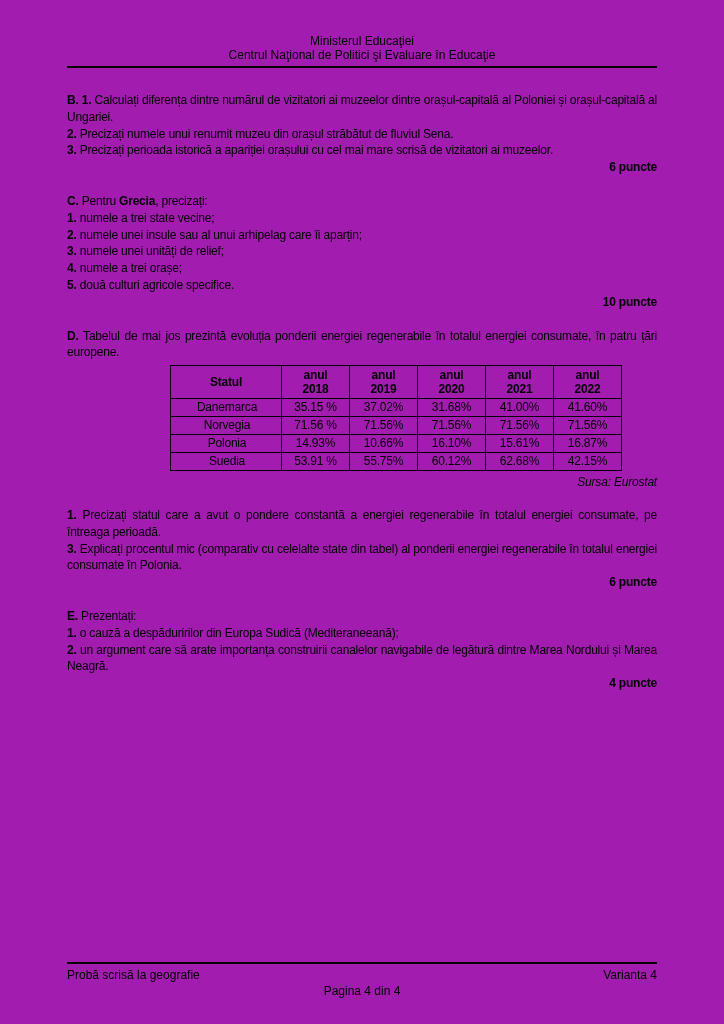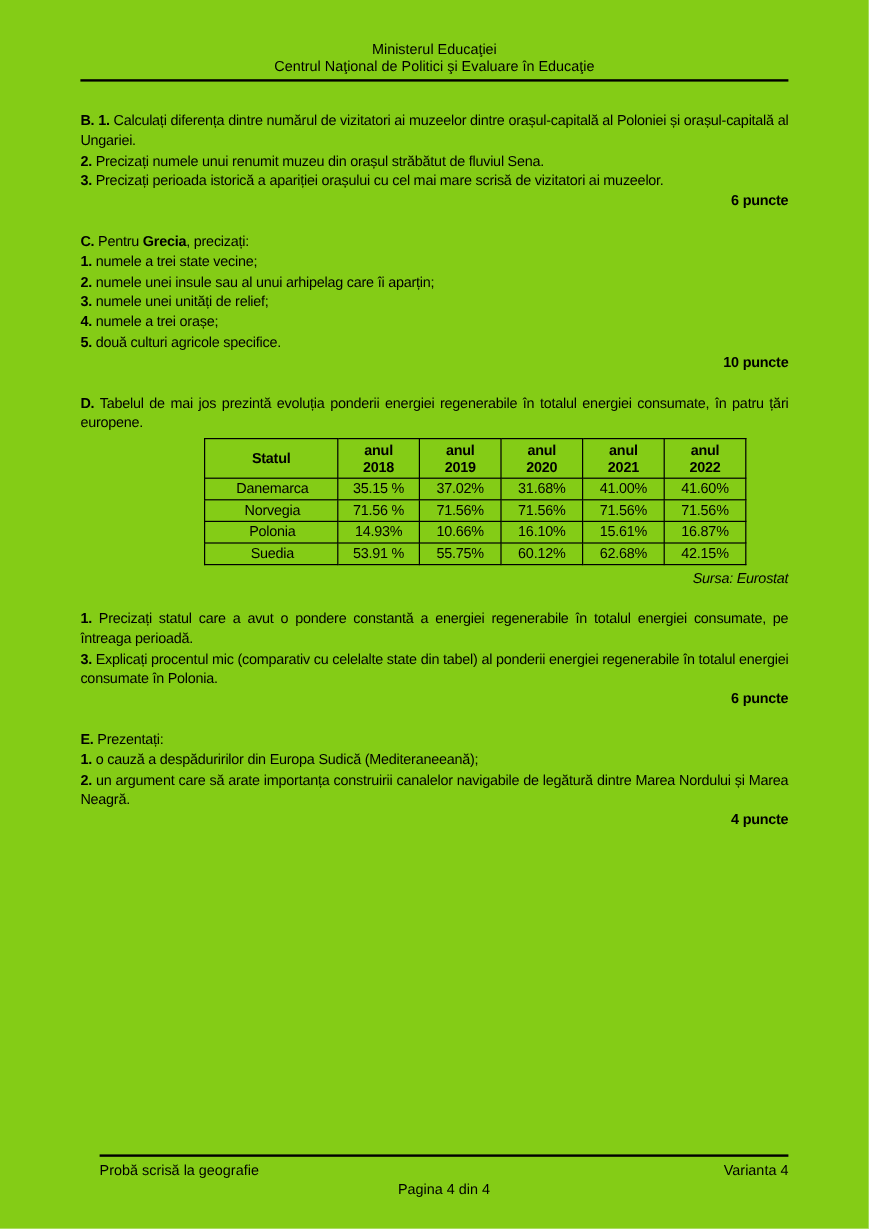--- a/index.html
+++ b/index.html
@@ -4,21 +4,21 @@
 <style>
   * { box-sizing: border-box; }
   html, body { margin: 0; padding: 0; }
   body {
     width: 724px; height: 1024px;
     background: #ffffff; color: #000000;
     font-family: "Liberation Sans", "DejaVu Sans", sans-serif;
   }
   .page {
     position: relative; width: 724px; height: 1024px;
-    padding: 34px 67px 0 67px; overflow: hidden; background: #84cc16;
+    padding: 34px 67px 0 67px; overflow: hidden; background: #a21caf;
   }
   .doc-header {
     text-align: center; font-size: 12px; line-height: 14px;
     border-bottom: 2px solid #000; padding-bottom: 4px;
   }
   .doc-body {
     margin-top: 24px; font-size: 12px; line-height: 16.8px; letter-spacing: -0.2px;
   }
   .para { margin: 0; text-align: justify; }
   .points { margin: 0; font-weight: bold; text-align: right; }
@@ -28,21 +28,21 @@
     font-size: 12px; letter-spacing: -0.2px;
   }
   .data-table th, .data-table td { border: 1px solid #000; padding: 1px 4px; }
   .data-table th { font-weight: bold; text-align: center; line-height: 14px; width: 68px; padding-top: 2px; padding-bottom: 2px; }
   .data-table th.col-state { width: 111px; }
   .data-table td { text-align: center; line-height: 15px; }
   .data-table td.state { text-align: center; padding-left: 6px; }
   .source { margin: 3px 0 16px 0; font-style: italic; text-align: right; }
   .doc-footer {
     position: absolute; left: 67px; right: 67px; bottom: 26px;
-    font-size: 12px; line-height: 14px; margin-left: 16px;
+    font-size: 12px; line-height: 14px;
   }
   .footer-rule-row {
     border-top: 2px solid #000; padding-top: 4px;
     display: flex; justify-content: space-between;
   }
   .footer-center { text-align: center; margin-top: 2px; }
 </style>
 </head>
 <body>
 

